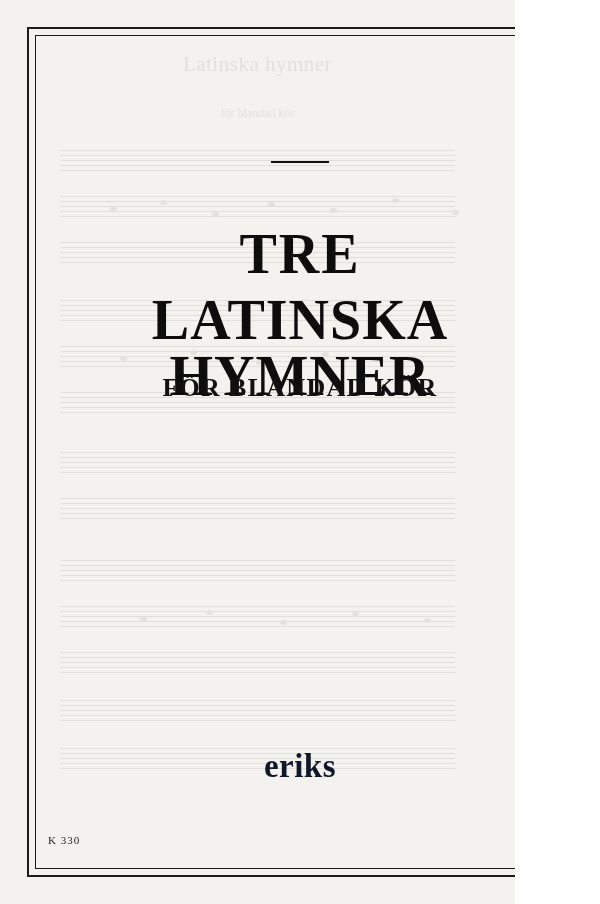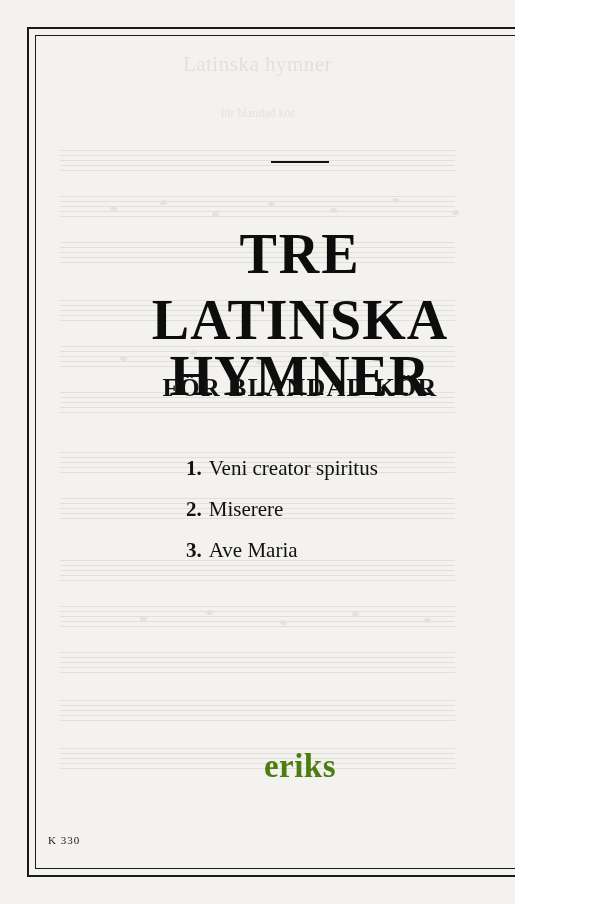--- a/index.html
+++ b/index.html
@@ -171,21 +171,21 @@
     margin-right: 7px;
   }
 
   .publisher {
     position: absolute;
     top: 712px;
     width: 100%;
     text-align: center;
     font-size: 33px;
     font-weight: bold;
-    color: #4d7c0f;
+    color: #0f172a;
     letter-spacing: 0.5px;
     font-family: Liberation Serif, serif;
   }
 
   .platecode {
     position: absolute;
     left: 12px;
     bottom: 22px;
     font-size: 11px;
     font-weight: normal;
@@ -319,30 +319,19 @@
   <div class="content">
 
 
     <div class="rule"></div>
 
     <div class="title-line1">TRE</div>
     <div class="title-line2">LATINSKA HYMNER</div>
 
     <div class="subtitle">FÖR BLANDAD KÖR</div>
 
-    <div class="contents">
-      <div class="contents-item">
-        <span class="num">1.</span><span>Veni creator spiritus</span>
-      </div>
-      <div class="contents-item">
-        <span class="num">2.</span><span>Miserere</span>
-      </div>
-      <div class="contents-item">
-        <span class="num">3.</span><span>Ave Maria</span>
-      </div>
-    </div>
 
     <div class="publisher">eriks</div>
 
     <div class="platecode">K 330</div>
 
   </div>
 </div>
 
 </body></html>

